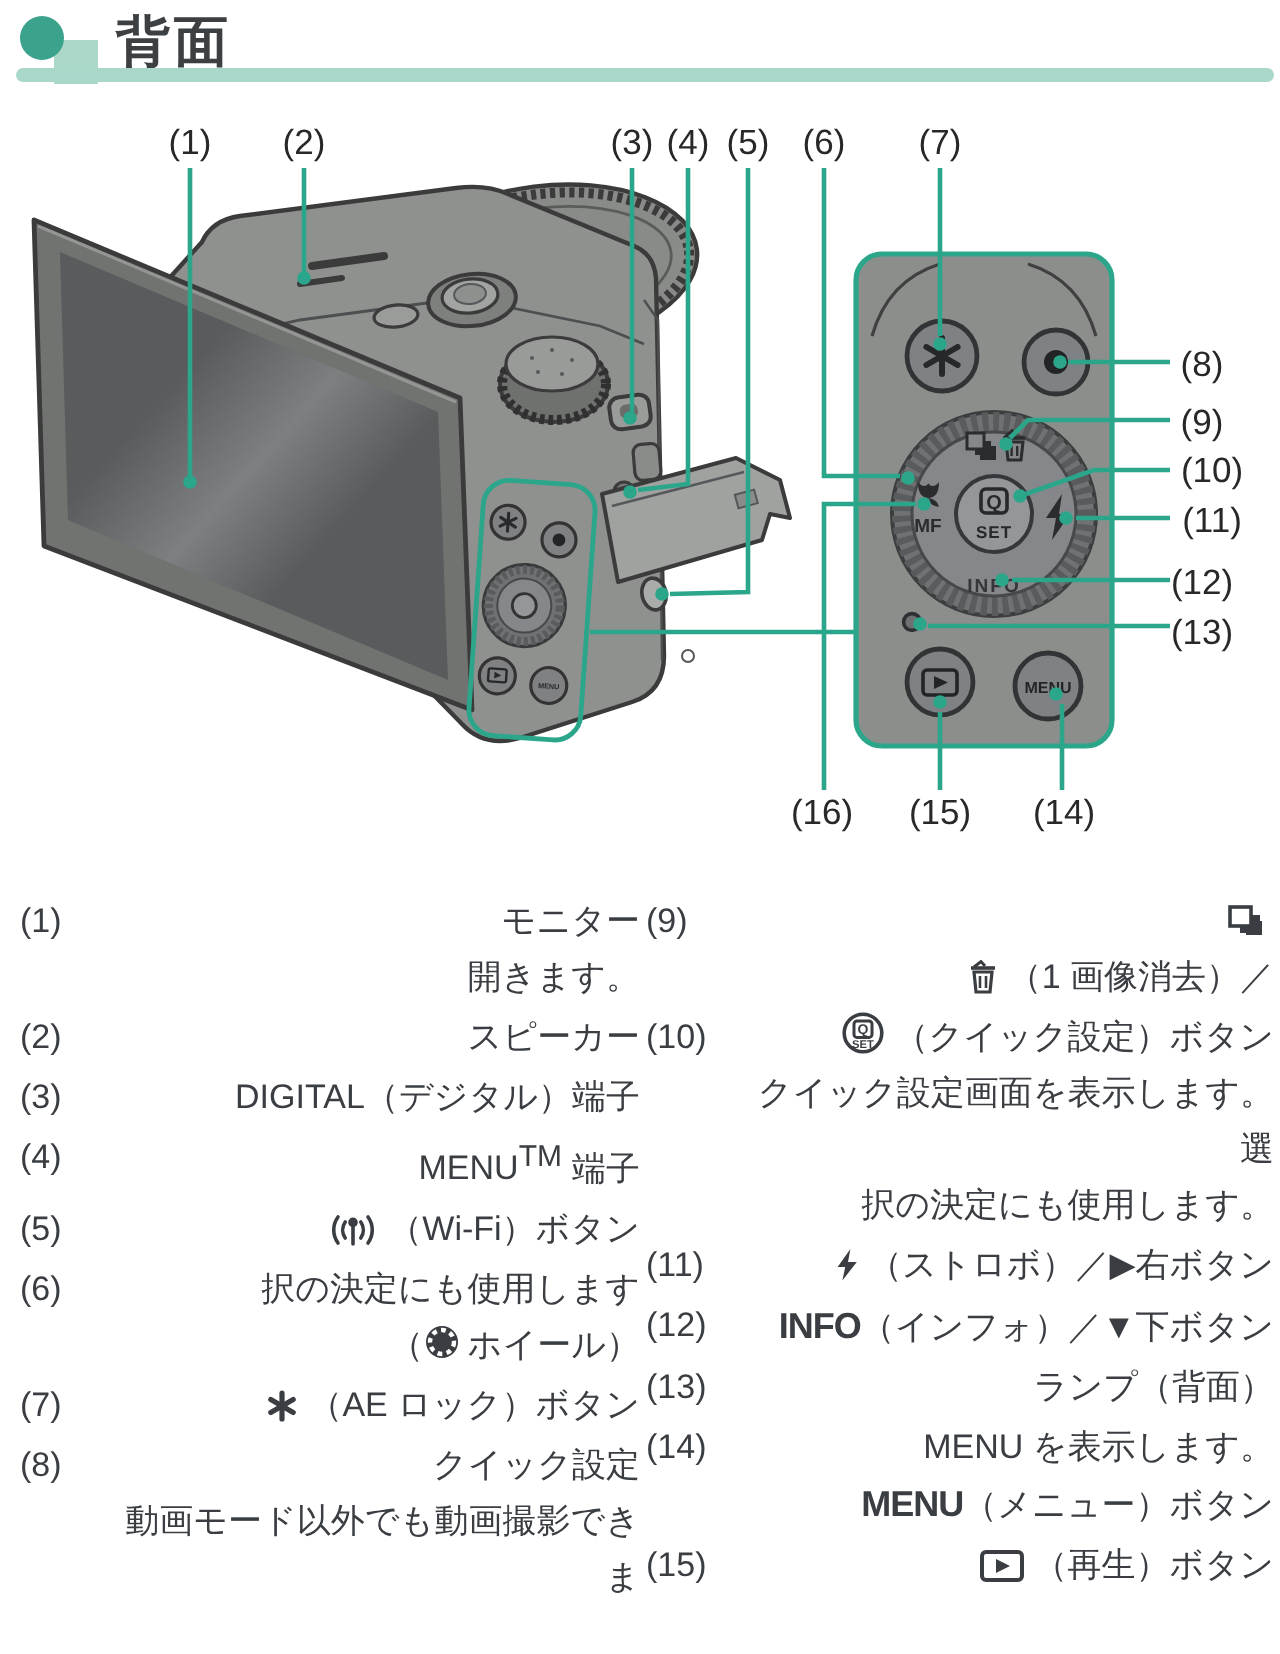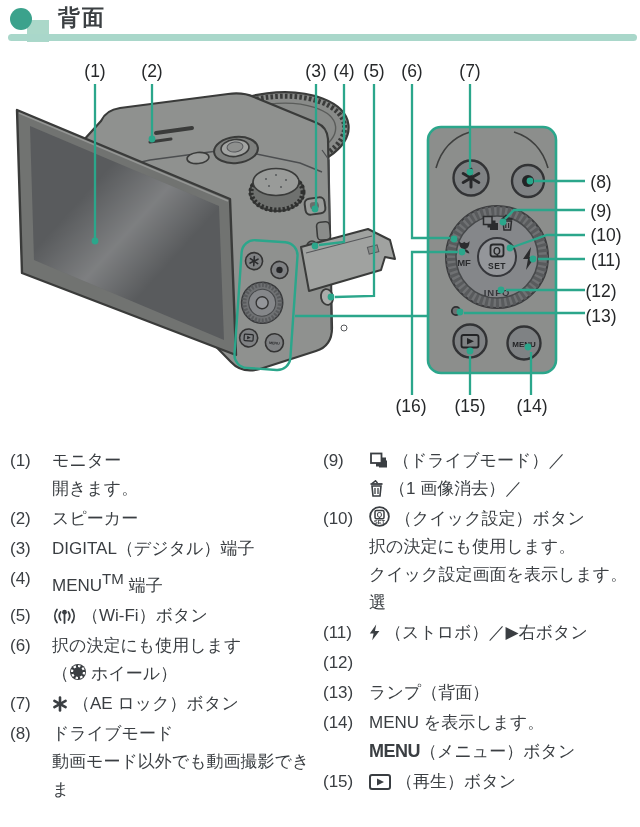--- a/index.html
+++ b/index.html
@@ -1,35 +1,35 @@
 <!DOCTYPE html>
 <html><head>
 <meta charset="utf-8">
 <style>
   html,body{margin:0;padding:0;background:#ffffff;}
   .page{position:relative;width:640px;height:827px;background:#fff;overflow:hidden;
         font-family:"Liberation Sans","DejaVu Sans",sans-serif;color:#34383c;}
   
   .hdr-square{position:absolute;left:27px;top:20px;width:22px;height:22px;background:#abd8c9;}
   .hdr-circle{position:absolute;left:10px;top:8px;width:22px;height:22px;border-radius:50%;background:#3ba28c;}
-  .page-title{position:absolute;left:58px;top:3px;margin:0;font-size:22px;font-weight:bold;color:#3c4043;letter-spacing:2px;}
+  .page-title{position:absolute;left:58px;top:3px;margin:0;font-size:27px;font-weight:bold;color:#3c4043;letter-spacing:2px;}
   .hdr-bar{position:absolute;left:8px;top:34px;width:629px;height:7px;border-radius:4px;background:#a9d7ca;}
   
   .diagram{position:absolute;left:0;top:45px;width:640px;height:395px;}
   .co{position:absolute;transform:translateX(-50%);font-size:17.5px;color:#26282a;white-space:nowrap;}
   
   .col{position:absolute;top:447px;font-size:17px;line-height:28px;color:#3a3e42;}
   .col-left{left:10px;width:310px;}
   .col-right{left:323px;width:314px;}
   .li{display:flex;margin-bottom:2px;}
   .num{flex:0 0 auto;white-space:nowrap;}
   .col-left .num{width:42px;}
   .col-right .num{width:46px;}
   .bd{flex:1 1 auto;}
-  .bd div{min-height:28px;}
+  .bd div{min-height:28px;text-align:right;}
   .b{font-weight:bold;font-size:18px;letter-spacing:-0.5px;}
   sup{font-size:15px;}
   .ml{margin-left:5px;}
   .licon{vertical-align:-3px;margin-right:5px;}
   .licon2{vertical-align:-2px;margin-right:4px;}
 </style>
 </head>
 <body>
 
 <div class="page">
@@ -320,37 +320,37 @@
                 <path d="M 2.4,4.8 L 13.6,11.2"></path>
                 <path d="M 13.6,4.8 L 2.4,11.2"></path>
             </g>
           </svg><span>（AE ロック）ボタン</span>
         </div>
       </div>
     </div>
     <div class="li">
       <span class="num">(8)</span>
       <div class="bd">
-        <div>ドライブモード</div>
+        <div>クイック設定</div>
         <div>動画モード以外でも動画撮影できま</div>
 
       </div>
     </div>
   </div>
 
   <div class="col col-right">
     <div class="li">
       <span class="num">(9)</span>
       <div class="bd">
         <div>
           <svg class="licon" width="19" height="17" viewBox="0 0 19 17">
             <rect x="7" y="5.5" width="10" height="9" fill="#3a3e42"></rect>
             <rect x="10" y="8.5" width="8" height="7" fill="#3a3e42"></rect>
             <rect x="2" y="1.5" width="10.5" height="9.5" fill="#ffffff" stroke="#3a3e42" stroke-width="1.8"></rect>
-          </svg><span>（ドライブモード）／</span>
+          </svg>
         </div>
         <div>
           <svg class="licon" width="15" height="17" viewBox="0 0 15 17">
             <g stroke="#3a3e42" fill="none">
               <path d="M 1.5,4 L 13.5,4" stroke-width="1.8"></path>
               <path d="M 3,3.5 L 6.5,0.8 L 8.5,3" stroke-width="1.5"></path>
               <path d="M 3,6 L 12,6 L 11,16 L 4,16 Z" stroke-width="1.6"></path>
               <path d="M 6,8 V 14" stroke-width="1.3"></path>
                 <path d="M 9,8 V 14" stroke-width="1.3"></path>
             </g>
@@ -362,36 +362,39 @@
       <span class="num">(10)</span>
       <div class="bd">
         <div>
           <svg class="licon" width="21" height="21" viewBox="0 0 21 21">
             <circle cx="10.5" cy="10.5" r="9.4" fill="none" stroke="#3a3e42" stroke-width="1.8"></circle>
             <rect x="6" y="4.5" width="9" height="8.2" rx="1.5" fill="none" stroke="#3a3e42" stroke-width="1.5"></rect>
             <text x="10.5" y="11.2" font-size="7" font-weight="bold" text-anchor="middle" fill="#3a3e42">Q</text>
             <text x="10.5" y="18.2" font-size="5.6" font-weight="bold" text-anchor="middle" fill="#3a3e42">SET</text>
           </svg><span>（クイック設定）ボタン</span>
         </div>
+        <div>クイック設定画面を表示します。選</div>
         <div>択の決定にも使用します。</div>
-        <div>クイック設定画面を表示します。選</div>
       </div>
     </div>
     <div class="li">
       <span class="num">(11)</span>
       <div class="bd">
         <div>
           <svg class="licon" width="11" height="17" viewBox="0 0 11 17">
             <path d="M 7.2,0.5 L 0.8,9.5 L 4.6,9.5 L 3.2,16.2 L 10.4,7 L 6,7 Z" fill="#3a3e42"></path>
           </svg><span>（ストロボ）／▶右ボタン</span>
         </div>
       </div>
     </div>
     <div class="li">
       <span class="num">(12)</span>
+      <div class="bd">
+        <div><span class="b">INFO</span><span>（インフォ）／▼下ボタン</span></div>
+      </div>
     </div>
     <div class="li">
       <span class="num">(13)</span>
       <div class="bd">
           <div>ランプ（背面）</div>
         </div>
     </div>
     <div class="li">
       <span class="num">(14)</span>
       <div class="bd">

